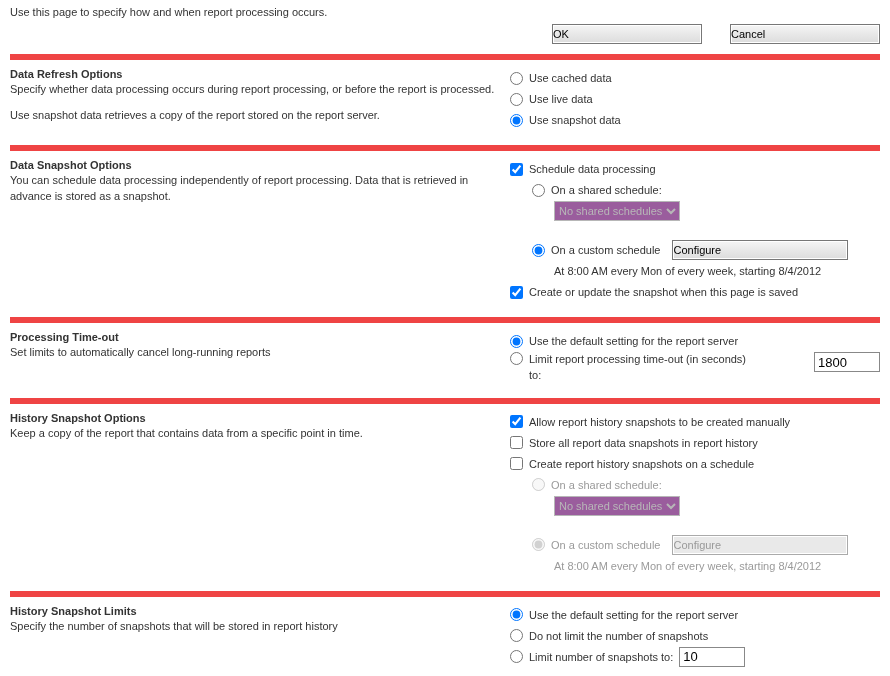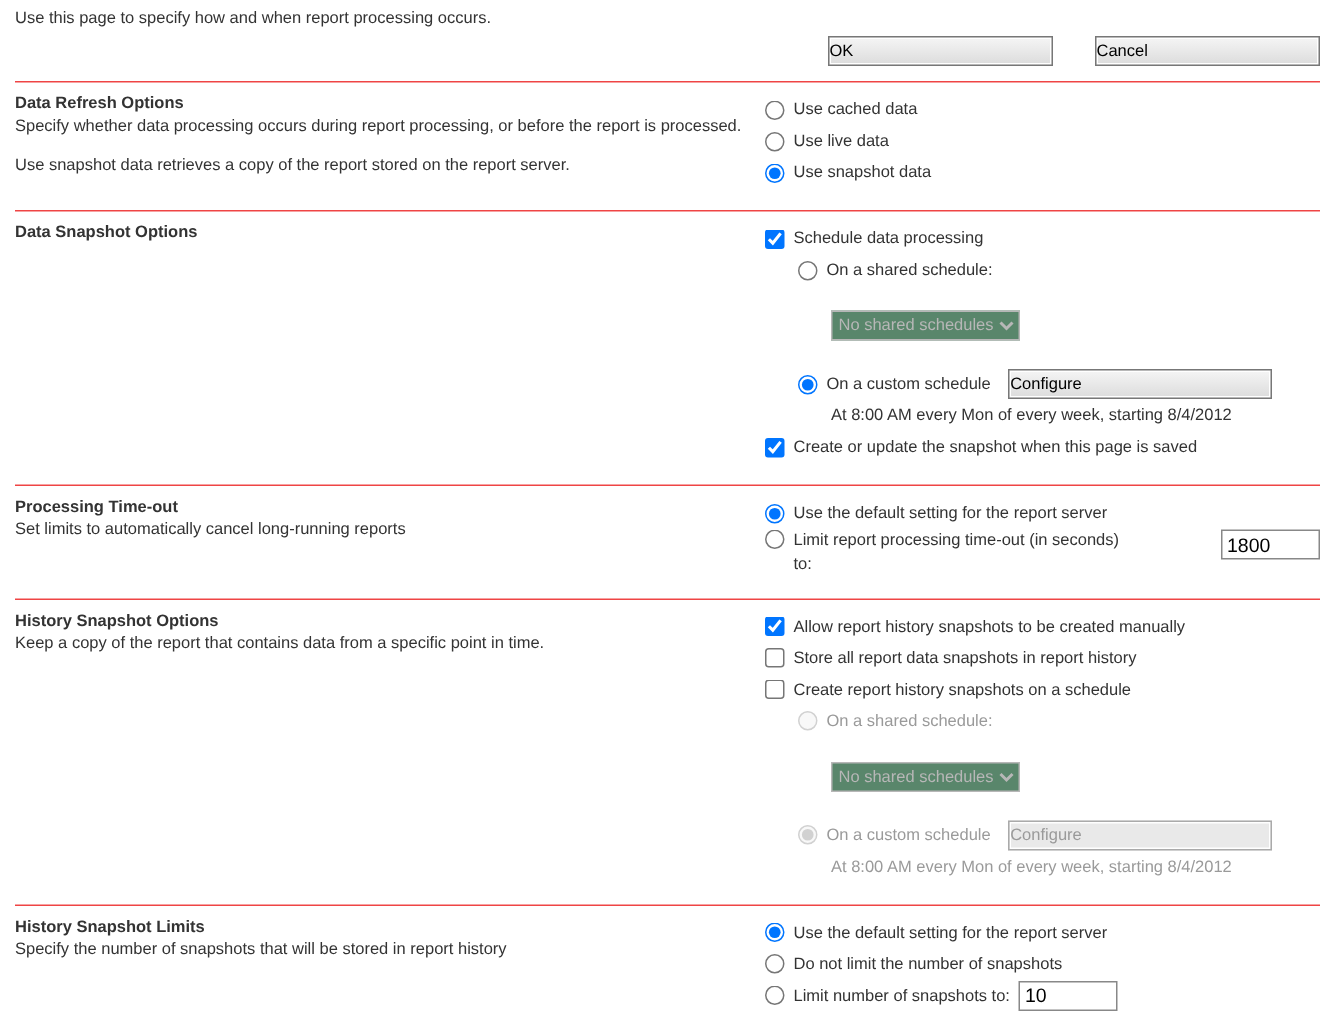--- a/index.html
+++ b/index.html
@@ -40,21 +40,21 @@
     width: 176px;
   }
   .btn.disabled {
     color: #9a9a9a;
     background: #e9e9e9;
     border-color: #aaa;
     cursor: default;
   }
   .section {
     display: flex;
-    border-top: 1px solid #ef4444;
+    border-top: 6px solid #ef4444;
     padding: 8px 0 14px 0;
   }
   .section .left {
     width: 500px;
     padding-right: 10px;
     box-sizing: border-box;
   }
   .section .right {
     flex: 1;
     font-size: 11px;
@@ -90,22 +90,21 @@
   }
   select {
     font-family: Tahoma, Arial, sans-serif;
     font-size: 11px;
     height: 20px;
     border: 1px solid #999;
     background: #f4f4f4;
   }
   select.disabled {
     color: #9a9a9a;
-    background: #14532d;
-    margin-top: 16px;
+    background: #701a75;
   }
   input[type="text"] {
     font-family: Tahoma, Arial, sans-serif;
     font-size: 13px;
     height: 18px;
     border: 1px solid #888;
     padding: 0 3px;
   }
   .timeout-row {
     display: flex;
@@ -162,20 +161,21 @@
       <div class="opt-row">
         <input type="radio" name="refresh" checked="" style="">
         <span>Use snapshot data</span>
       </div>
     </div>
   </div>
 
   <div class="section">
     <div class="left">
       <div class="section-title">Data Snapshot Options</div>
+      <div class="section-desc">You can schedule data processing independently of report processing. Data that is retrieved in advance is stored as a snapshot.</div>
     </div>
     <div class="right">
       <div class="opt-row">
         <input type="checkbox" checked="" style="">
         <span>Schedule data processing</span>
       </div>
       <div class="opt-row sub">
         <input type="radio" name="snapsched" style="">
         <span>On a shared schedule:</span>
       </div>

